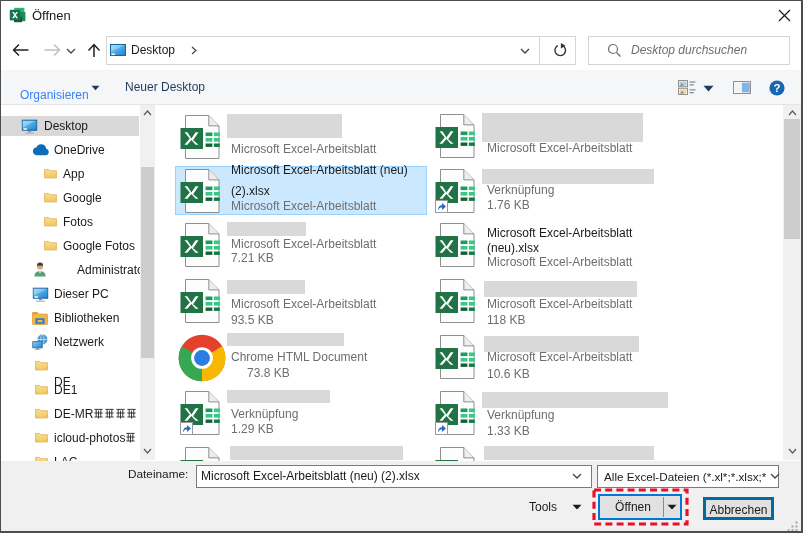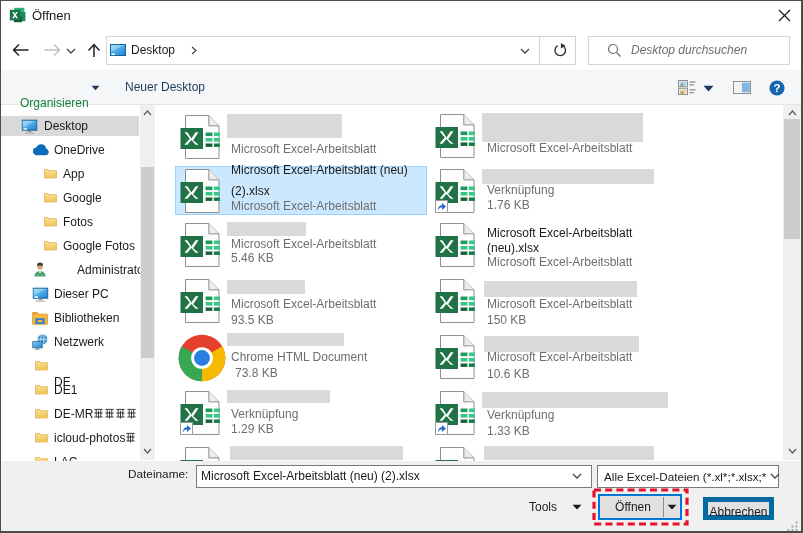--- a/index.html
+++ b/index.html
@@ -8,21 +8,21 @@
   .abs{position:absolute;}
   .nowrap{white-space:nowrap;}
   .gray{color:#6e6e6e;}
   .blk{position:absolute;background:#d9d9d9;}
   .winborder{position:absolute;left:0;top:0;width:803px;height:533px;
      border-style:solid;border-color:#4d4d4d;border-width:1px 2px 2px 1px;box-sizing:border-box;z-index:99;pointer-events:none;}
   .toolbar{position:absolute;left:1px;top:70px;width:800px;height:34px;background:#f5f6f7;border-bottom:1px solid #e4e5e6;}
   .bottombar{position:absolute;left:1px;top:461px;width:800px;height:70px;background:#f0f0f0;}
   .navbox{position:absolute;background:#fff;border:1px solid #d4d4d4;box-sizing:border-box;}
   .combo{position:absolute;background:#fff;border:1px solid #7a7a7a;box-sizing:border-box;line-height:21px;overflow:hidden;}
-  .btn{position:absolute;background:#e1e1e1;border:5px solid #0369a1;box-sizing:border-box;text-align:center;}
+  .btn{position:absolute;background:#e1e1e1;border:3px solid #0369a1;box-sizing:border-box;text-align:center;}
   .tile-sel{position:absolute;background:#cce8ff;border:1px solid #99d1ff;box-sizing:border-box;}
   .srow{position:absolute;height:20px;line-height:20px;}
   svg{display:block;}
 </style>
 </head>
 <body>
 <svg width="0" height="0" style="position:absolute">
 <defs>
 <symbol id="xl" viewBox="0 0 40 44">
   <path d="M5.5,0.5 H28.8 L39,10.9 V43.5 H5.5 Z" fill="#fdfdfd" stroke="#8f8f8f" stroke-width="1"></path>
@@ -140,21 +140,21 @@
   <path d="M8.9,0 L13.5,2.7 L8.9,5.6 Z" fill="#333"></path>
 </svg>
 <div class="navbox" style="left:588px;top:36px;width:202px;height:29px;"></div>
 <svg class="abs" style="left:607px;top:43px" width="15" height="15" viewBox="0 0 15 15">
   <circle cx="6" cy="6" r="4.5" stroke="#6e6e6e" stroke-width="1.2" fill="none"></circle>
   <path d="M9.5,9.5 L13.5,13.5" stroke="#6e6e6e" stroke-width="1.2"></path>
 </svg>
 <div class="abs nowrap gray" style="left:631px;top:43px;font-style:italic;">Desktop durchsuchen</div>
 
 <div class="toolbar"></div>
-<div class="abs nowrap" style="left:20px;top:96px;color:#15803d;z-index:2">Organisieren</div>
+<div class="abs nowrap" style="left:20px;top:88px;color:#3b82f6;z-index:2">Organisieren</div>
 <svg class="abs" style="left:91px;top:85px;z-index:2" width="9" height="6" viewBox="0 0 9 6">
   <path d="M0.5,0.8 L4.5,5.2 L8.5,0.8 Z" fill="#1f3a5f"></path>
 </svg>
 <div class="abs nowrap" style="left:125px;top:80px;color:#1f3a5f;z-index:2">Neuer Desktop</div>
 <svg class="abs" style="left:678px;top:80px;z-index:2" width="18" height="15" viewBox="0 0 18 15">
   <rect x="0.5" y="0.5" width="9" height="6.2" fill="#fff" stroke="#8f8f8f"></rect>
   <rect x="1.5" y="1.5" width="7" height="4.2" fill="#aecbe8"></rect>
   <path d="M1.5,5.7 L4,3.4 L6,5.7 Z" fill="#6da06c"></path>
   <rect x="0.5" y="8.3" width="9" height="6.2" fill="#fff" stroke="#8f8f8f"></rect>
   <rect x="1.5" y="9.3" width="7" height="4.2" fill="#e8d4ae"></rect>
@@ -277,33 +277,33 @@
     <use href="#xl" width="40" height="44"></use>
   </svg>
 <div class="abs nowrap" style="left:231px;top:163px;line-height:14px;">Microsoft Excel-Arbeitsblatt (neu)</div>
 <div class="abs nowrap" style="left:231px;top:184.2px;line-height:14px;">(2).xlsx</div>
 <div class="abs nowrap gray" style="left:231px;top:199px;line-height:14px;">Microsoft Excel-Arbeitsblatt</div>
 <svg class="abs" style="left:180px;top:223px" width="40" height="44" viewBox="0 0 40 44">
     <use href="#xl" width="40" height="44"></use>
   </svg>
 <div class="blk" style="left:227px;top:222px;width:79px;height:14px;"></div>
 <div class="abs nowrap gray" style="left:231px;top:236.5px;line-height:14px;">Microsoft Excel-Arbeitsblatt</div>
-<div class="abs nowrap gray" style="left:231px;top:251px;line-height:14px;">5.46 KB</div>
+<div class="abs nowrap gray" style="left:231px;top:251px;line-height:14px;">7.21 KB</div>
 <svg class="abs" style="left:180px;top:279px" width="40" height="44" viewBox="0 0 40 44">
     <use href="#xl" width="40" height="44"></use>
   </svg>
 <div class="blk" style="left:227px;top:280px;width:78px;height:14px;"></div>
 <div class="abs nowrap gray" style="left:231px;top:296.5px;line-height:14px;">Microsoft Excel-Arbeitsblatt</div>
 <div class="abs nowrap gray" style="left:231px;top:313px;line-height:14px;">93.5 KB</div>
 <svg class="abs" style="left:177px;top:333px" width="50" height="50" viewBox="0 0 46 46">
     <use href="#chrome" width="46" height="46"></use>
   </svg>
 <div class="blk" style="left:227px;top:333px;width:117px;height:13px;"></div>
 <div class="abs nowrap gray" style="left:231px;top:350px;line-height:14px;">Chrome HTML Document</div>
-<div class="abs nowrap gray" style="left:235px;top:366px;line-height:14px;">73.8 KB</div>
+<div class="abs nowrap gray" style="left:247px;top:366px;line-height:14px;">73.8 KB</div>
 <svg class="abs" style="left:180px;top:391px" width="40" height="44" viewBox="0 0 40 44">
     <use href="#xl" width="40" height="44"></use>
     <use href="#lnk" x="0" y="31" width="13" height="13"></use>
   </svg>
 <div class="blk" style="left:227px;top:390px;width:103px;height:13px;"></div>
 <div class="abs nowrap gray" style="left:231px;top:406.5px;line-height:14px;">Verknüpfung</div>
 <div class="abs nowrap gray" style="left:231px;top:422px;line-height:14px;">1.29 KB</div>
 <svg class="abs" style="left:180px;top:447px" width="40" height="44" viewBox="0 0 40 44">
     <use href="#xl" width="40" height="44"></use>
   </svg>
@@ -324,21 +324,21 @@
     <use href="#xl" width="40" height="44"></use>
   </svg>
 <div class="abs nowrap" style="left:487px;top:225.8px;line-height:14px;">Microsoft Excel-Arbeitsblatt</div>
 <div class="abs nowrap" style="left:487px;top:240.5px;line-height:14px;text-align:right;">(neu).xlsx</div>
 <div class="abs nowrap gray" style="left:487px;top:255px;line-height:14px;">Microsoft Excel-Arbeitsblatt</div>
 <svg class="abs" style="left:435px;top:279px" width="40" height="44" viewBox="0 0 40 44">
     <use href="#xl" width="40" height="44"></use>
   </svg>
 <div class="blk" style="left:484px;top:281px;width:153px;height:16px;"></div>
 <div class="abs nowrap gray" style="left:487px;top:297px;line-height:14px;">Microsoft Excel-Arbeitsblatt</div>
-<div class="abs nowrap gray" style="left:487px;top:313px;line-height:14px;">150 KB</div>
+<div class="abs nowrap gray" style="left:487px;top:313px;line-height:14px;">118 KB</div>
 <svg class="abs" style="left:435px;top:335px" width="40" height="44" viewBox="0 0 40 44">
     <use href="#xl" width="40" height="44"></use>
   </svg>
 <div class="blk" style="left:484px;top:336px;width:155px;height:16px;"></div>
 <div class="abs nowrap gray" style="left:487px;top:350px;line-height:14px;">Microsoft Excel-Arbeitsblatt</div>
 <div class="abs nowrap gray" style="left:487px;top:367px;line-height:14px;">10.6 KB</div>
 <svg class="abs" style="left:435px;top:391px" width="40" height="44" viewBox="0 0 40 44">
     <use href="#xl" width="40" height="44"></use>
     <use href="#lnk" x="0" y="31" width="13" height="13"></use>
   </svg>

